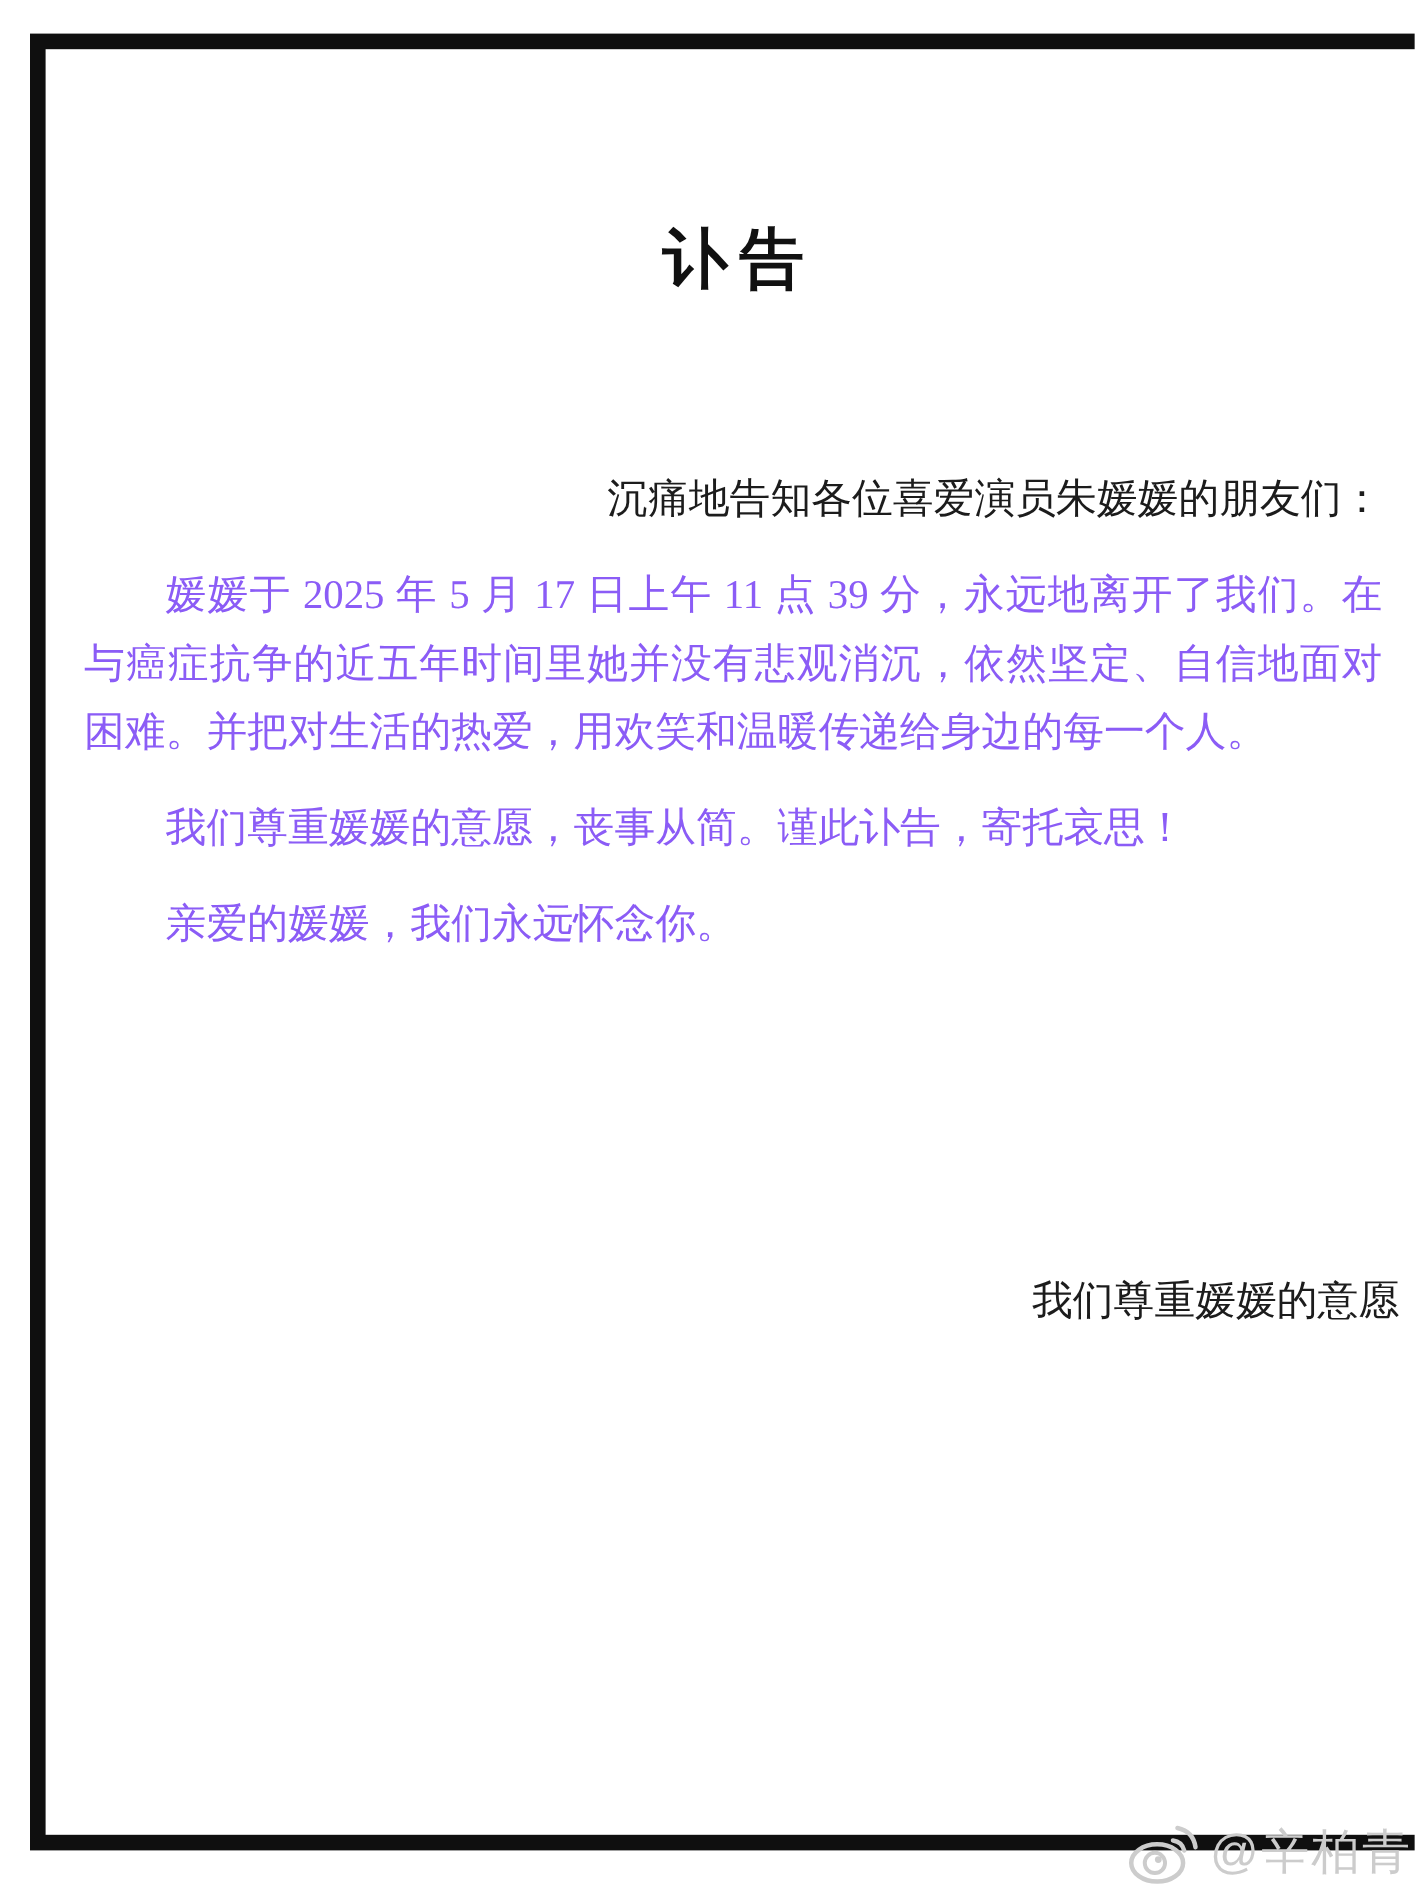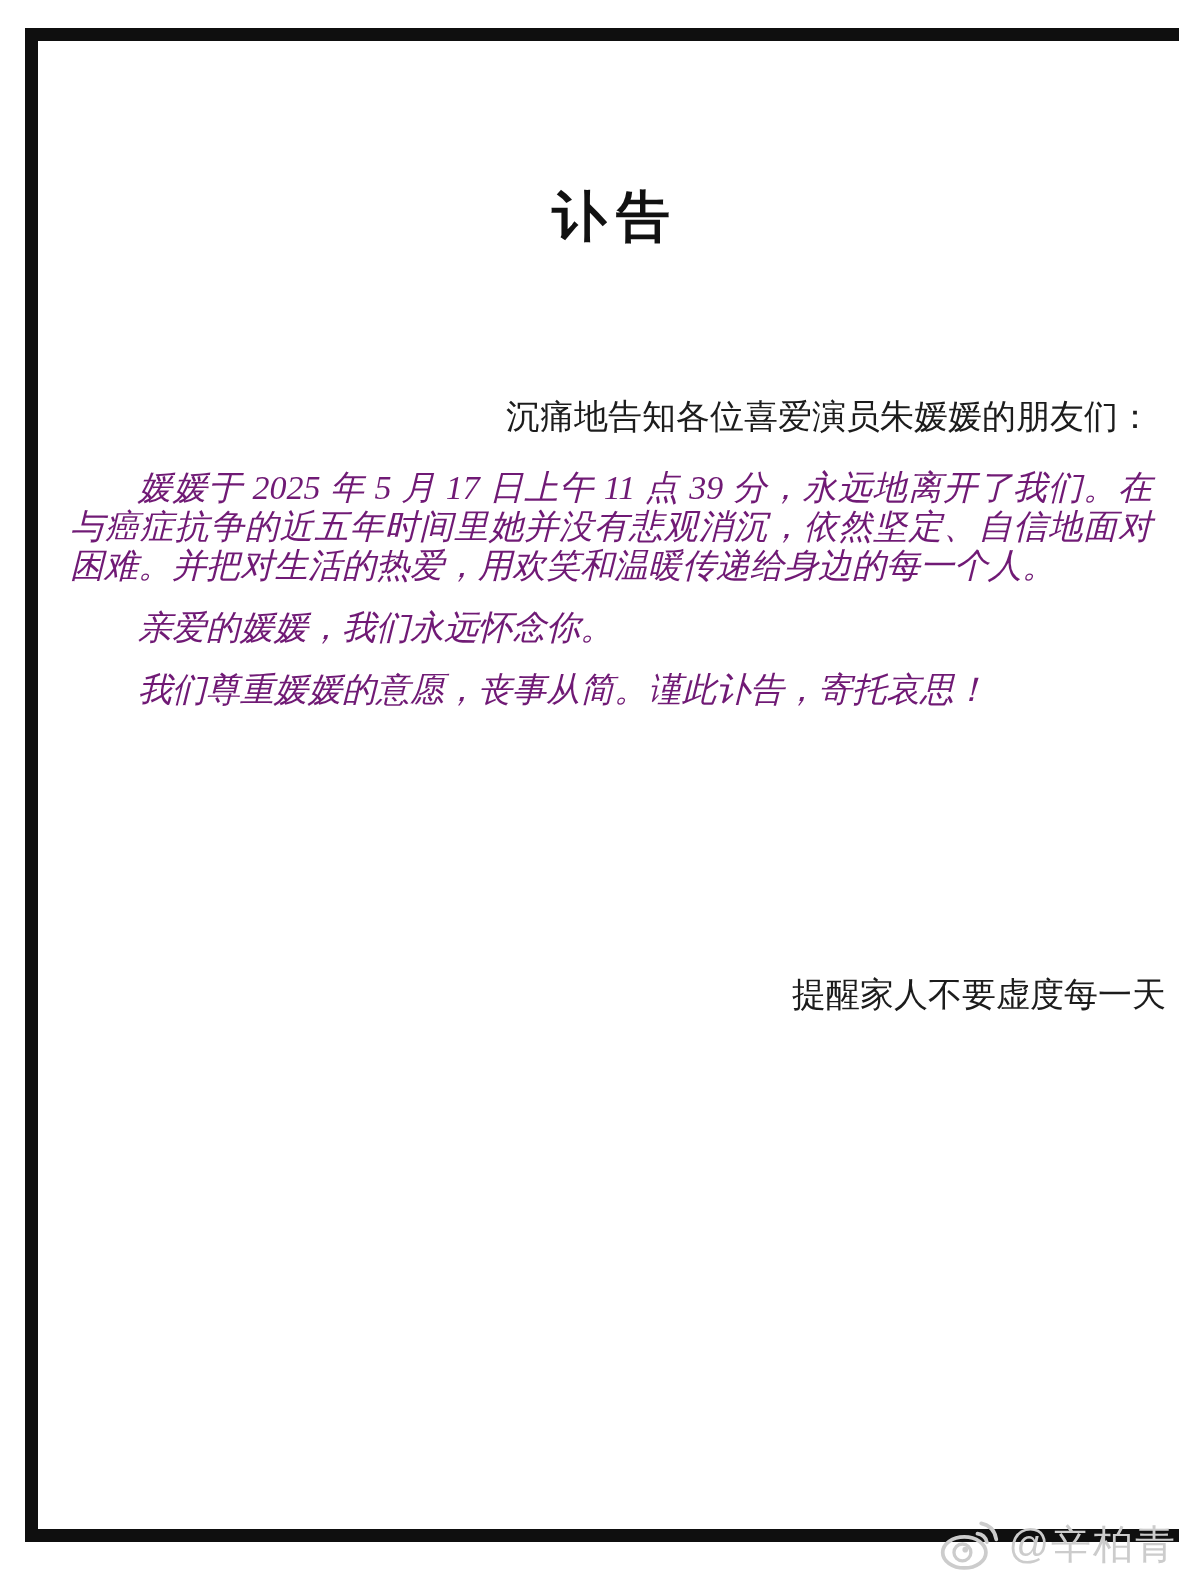--- a/index.html
+++ b/index.html
@@ -42,26 +42,25 @@
     margin: 144px 0 0 0;
     font-size: 34px;
     line-height: 57px;
     text-align: right;
     color: #1c1c1c;
   }
 
   .para {
     margin: 23px 0 0 0;
     font-size: 34px;
-    line-height: 39px;
+    line-height: 57px;
     text-align: justify;
     text-justify: inter-ideograph;
     text-indent: 2em;
-    color: #701a75;
-    font-style: italic;
+    color: #8b5cf6;
   }
 
   .signature {
     margin: 257px -14px 0 0;
     font-size: 34px;
     line-height: 57px;
     text-align: right;
     color: #1c1c1c;
   }
 
@@ -89,25 +88,25 @@
 
   <div class="frame">
 
     <h1 class="title">讣告</h1>
 
     <p class="salutation">沉痛地告知各位喜爱演员朱媛媛的朋友们：</p>
 
     <p class="para">媛媛于 2025 年 5 月 17 日上午 11 点 39 分，永远地离开了我们。在与癌症抗争的近五年时间里她并没有悲观消沉，依然坚定、自信地面对困难。并把对生活的热爱，用欢笑和温暖传递给身边的每一个人。</p>
 
 
+    <p class="para">我们尊重媛媛的意愿，丧事从简。谨此讣告，寄托哀思！</p>
+
     <p class="para">亲爱的媛媛，我们永远怀念你。</p>
 
-    <p class="para">我们尊重媛媛的意愿，丧事从简。谨此讣告，寄托哀思！</p>
-
-    <p class="signature">提醒家人不要虚度每一天</p>
+    <p class="signature">我们尊重媛媛的意愿</p>
 
   </div>
 
   <div class="watermark">
     <span class="wm-icon">
       <svg width="62" height="56" viewBox="0 0 66 58" aria-hidden="true">
         <ellipse cx="28" cy="38" rx="23" ry="16.5" fill="none" stroke-width="4" stroke="#cccccc"></ellipse>
         <circle cx="26" cy="38" r="9" fill="none" stroke-width="3.5" stroke="#cccccc"></circle>
         <circle cx="29" cy="35" r="3" fill="#cccccc"></circle>
         <path d="M42 18 Q 50 19 52 27" fill="none" stroke-width="4" stroke-linecap="round" stroke="#cccccc"></path>

